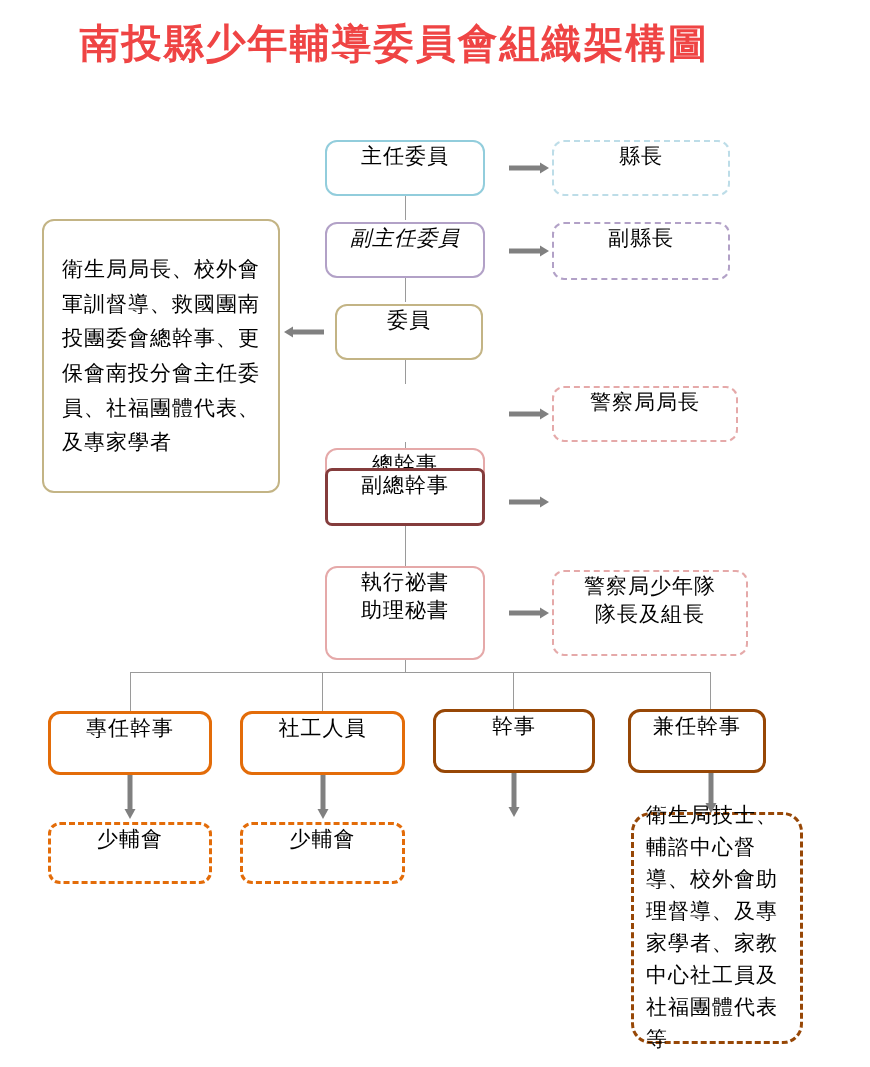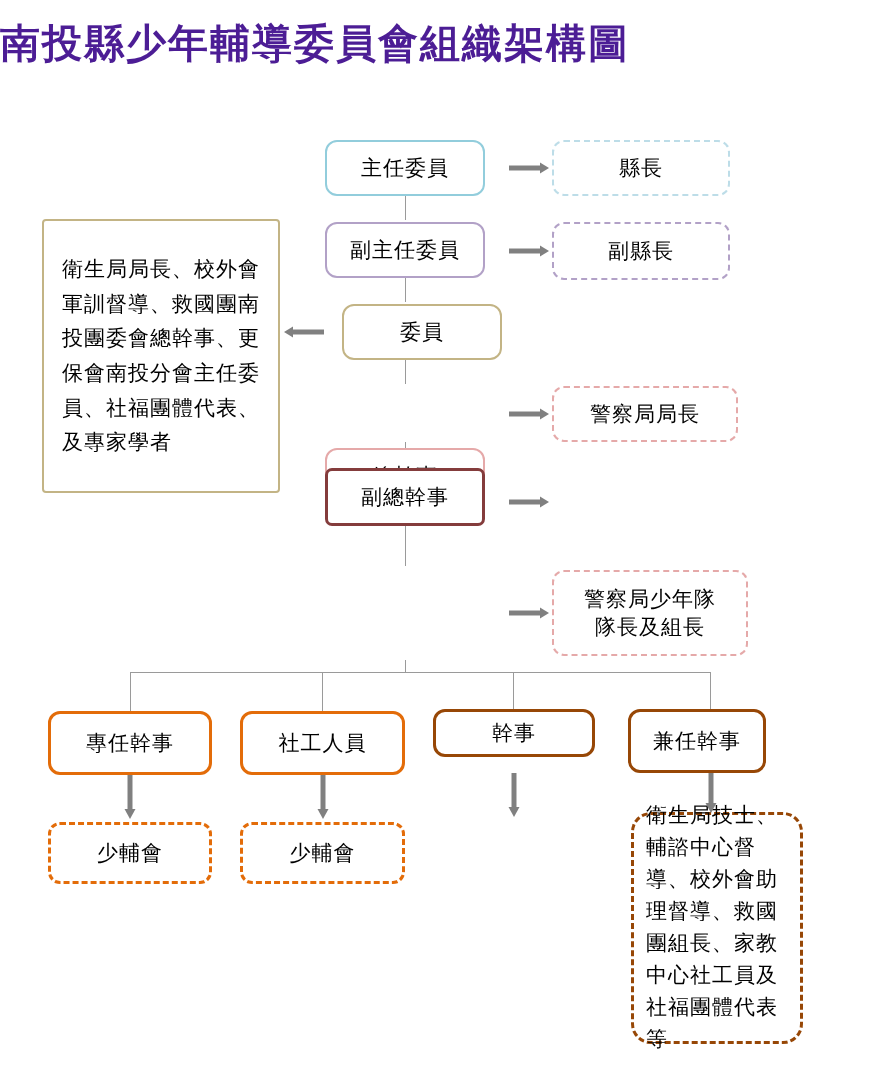--- a/index.html
+++ b/index.html
@@ -15,34 +15,34 @@
     width: 870px;
     height: 1067px;
     background: #ffffff;
     overflow: hidden;
   }
   #page-title {
     position: absolute;
     left: 0;
     top: 16px;
     width: 789px;
+    text-align: center;
     font-size: 40px;
     font-weight: bold;
     letter-spacing: 2px;
-    color: #4c1d95;
+    color: #ef4444;
     font-family: "Liberation Serif", "DejaVu Serif", serif;
     white-space: nowrap;
   }
   .node {
     position: absolute;
     box-sizing: border-box;
     background: #ffffff;
     border-radius: 12px;
     display: flex;
-    align-items: center;
     justify-content: center;
     text-align: center;
     color: #000000;
     font-size: 21px;
     line-height: 1.35;
     letter-spacing: 1px;
     font-family: "Liberation Serif", "DejaVu Serif", serif;
   }
   .node.solid { border-style: solid; }
   .node.dashed { border-style: dashed; }
@@ -96,86 +96,90 @@
   <div class="hline" style="left:130px; top:672px; width:580px;"></div>
   <div class="vline" style="left:130px; top:672px; height:39px;"></div>
   <div class="vline" style="left:322px; top:672px; height:39px;"></div>
   <div class="vline" style="left:513px; top:672px; height:39px;"></div>
   <div class="vline" style="left:710px; top:672px; height:39px;"></div>
 
   <div class="node solid thin" style="left:325px; top:140px; width:160px; height:56px; border-color:#92CDDC;">
     <span class="txt">主任委員</span>
   </div>
 
-  <div class="node solid thin" style="left:325px; top:222px; width:160px; height:56px; border-color:#B2A1C7;">
+  <div class="node solid thin" style="left:325px; top:222px; width:160px; height:56px; border-color:#B2A1C7;font-style:italic;">
     <span class="txt">副主任委員</span>
   </div>
 
-  <div class="node solid thin" style="left:342px; top:304px; width:160px; height:56px; border-color:#C3B485;">
+  <div class="node solid thin" style="left:335px; top:304px; width:148px; height:56px; border-color:#C3B485;">
     <span class="txt">委員</span>
   </div>
 
   <div class="node solid thin" style="left:325px; top:400px; width:160px; height:56px; border-color:#E5A9A9;margin-top:48px;">
     <span class="txt">總幹事</span>
   </div>
 
   <div class="node solid thick" style="left:325px; top:468px; width:160px; height:58px; border-color:#843C3C;border-radius:7px;">
     <span class="txt">副總幹事</span>
   </div>
 
+  <div class="node solid thin" style="left:325px; top:566px; width:160px; height:94px; border-color:#E5A9A9;">
+    <span class="txt">執行祕書
+助理秘書</span>
+  </div>
 
   <div class="node dashed thin" style="left:552px; top:140px; width:178px; height:56px; border-color:#BDDDE8;">
     <span class="txt">縣長</span>
   </div>
 
   <div class="node dashed thin" style="left:552px; top:222px; width:178px; height:58px; border-color:#B2A1C7;">
     <span class="txt">副縣長</span>
   </div>
 
   <div class="node dashed thin" style="left:552px; top:386px; width:186px; height:56px; border-color:#E5A9A9;">
     <span class="txt">警察局局長</span>
   </div>
 
 
   <div class="node dashed thin" style="left:552px; top:570px; width:196px; height:86px; border-color:#E5A9A9;">
     <span class="txt">警察局少年隊
 隊長及組長</span>
   </div>
 
-  <div class="node solid thin wrapbox" style="left:42px; top:219px; width:238px; height:274px; border-color:#C3B485; border-radius:4px; font-size:21px; line-height:1.65; padding:24px 18px;">
+  <div class="node solid thin wrapbox" style="left:42px; top:219px; width:238px; height:274px; border-color:#C3B485; border-radius:12px; font-size:21px; line-height:1.65; padding:24px 18px;">
     <span class="txt">衛生局局長、校外會軍訓督導、救國團南投團委會總幹事、更保會南投分會主任委員、社福團體代表、及專家學者</span>
   </div>
 
   <div class="node solid thick" style="left:240px; top:711px; width:165px; height:64px; border-color:#E36C09;">
     <span class="txt">社工人員</span>
   </div>
 
   <div class="node solid thick" style="left:48px; top:711px; width:164px; height:64px; border-color:#E36C09;">
     <span class="txt">專任幹事</span>
   </div>
 
-  <div class="node solid thick" style="left:433px; top:709px; width:162px; height:48px; border-color:#974706;">
+  <div class="node solid thick" style="left:433px; top:709px; width:162px; height:64px; border-color:#974706;">
     <span class="txt">幹事</span>
   </div>
 
   <div class="node solid thick" style="left:628px; top:709px; width:138px; height:64px; border-color:#974706;">
     <span class="txt">兼任幹事</span>
   </div>
 
   <div class="node dashed thick" style="left:48px; top:822px; width:164px; height:62px; border-color:#E36C09;">
     <span class="txt">少輔會</span>
   </div>
 
   <div class="node dashed thick" style="left:240px; top:822px; width:165px; height:62px; border-color:#E36C09;">
     <span class="txt">少輔會</span>
   </div>
 
 
   <div class="node dashed thick wrapbox" style="left:631px; top:812px; width:172px; height:232px; border-color:#974706; border-radius:20px; font-size:21px; line-height:1.52; padding:8px 12px;">
-    <span class="txt">衛生局技士、輔諮中心督導、校外會助理督導、救國團組長、家教中心社工員及社福團體代表等</span>
+    <span class="txt">衛生局技士、輔諮中心督導、校外會助理督導、及專家學者、家教中心社工員及社福團體代表等</span>
   </div>
 
   <svg class="arrow-h" style="left:509px; top:161px; width:40px;" viewBox="0 0 40 14">
     <line x1="0" y1="7" x2="31" y2="7" stroke="#808080" stroke-width="5"></line>
     <polygon points="31,1.5 40,7 31,12.5" fill="#808080"></polygon>
   </svg>
 
   <svg class="arrow-h" style="left:509px; top:244px; width:40px;" viewBox="0 0 40 14">
     <line x1="0" y1="7" x2="31" y2="7" stroke="#808080" stroke-width="5"></line>
     <polygon points="31,1.5 40,7 31,12.5" fill="#808080"></polygon>

